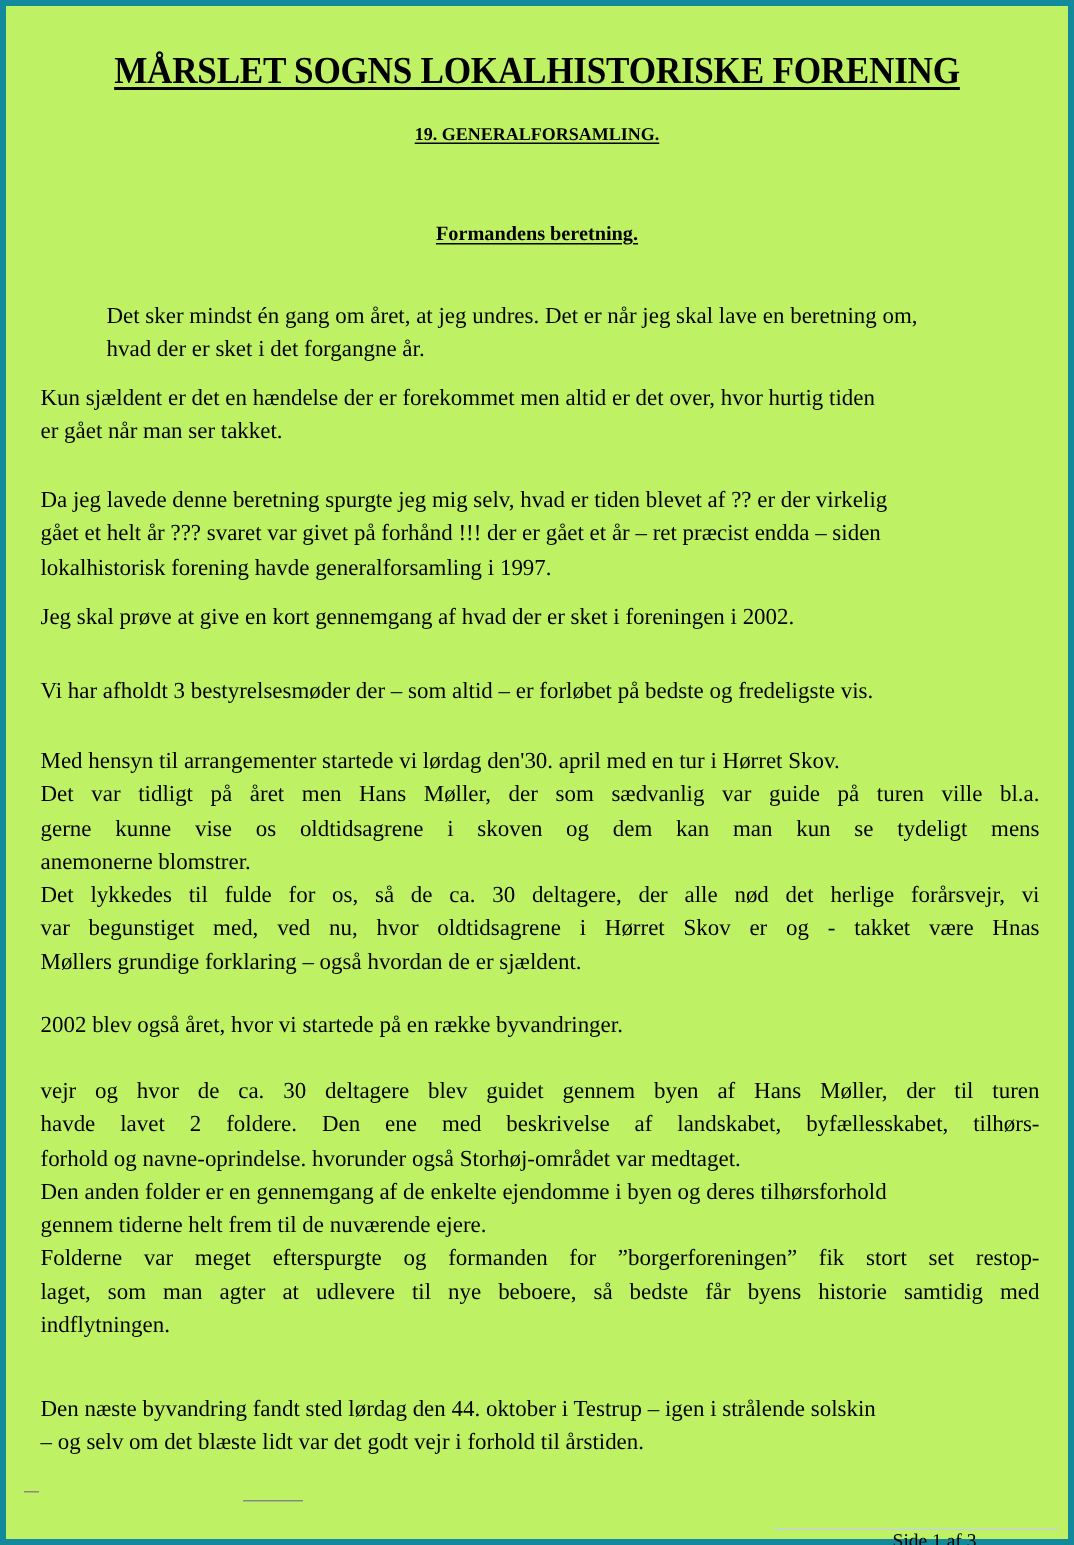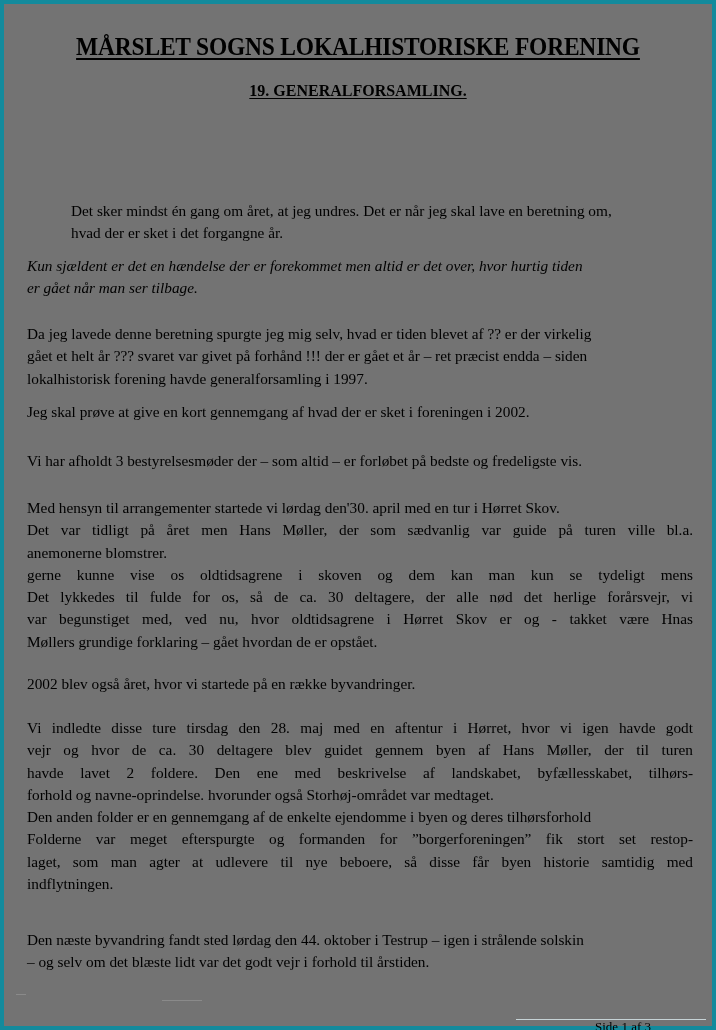--- a/index.html
+++ b/index.html
@@ -6,36 +6,36 @@
   body {
     width: 716px; height: 1030px;
     background: #138a9c;
     position: relative;
     overflow: hidden;
   }
   .page {
     position: absolute;
     left: 4px; top: 4px;
     width: 708px; height: 1022px;
-    background: #737373;
+    background: #bef264;
     color: #000;
     font-family: "Liberation Serif", "DejaVu Serif", serif;
   }
   .title {
     position: absolute; left: 0; right: 0; top: 28px;
     text-align: center;
     font-weight: bold;
     font-size: 25.5px;
     letter-spacing: -0.2px;
     transform: scaleX(0.92);
   }
   .title span { text-decoration: underline; text-decoration-thickness: 2px; text-underline-offset: 3px; }
   .sub {
     position: absolute; left: 0; right: 0;
-    text-align: center; font-weight: bold; font-size: 16px;
+    text-align: center; font-weight: bold; font-size: 12px;
   }
   .sub span { text-decoration: underline; text-underline-offset: 2px; }
   .sub1 { top: 78px; }
   .sub2 { top: 99px; }
   .sub3 { top: 144px; font-size: 13.5px; }
   .para {
     position: absolute; left: 23px; width: 666px;
     font-size: 15.3px; line-height: 22.3px;
     text-align: justify;
     text-align-last: left;
@@ -54,61 +54,64 @@
 </head>
 <body>
 
 <div class="page">
   <div class="title">
     <span>MÅRSLET SOGNS LOKALHISTORISKE FORENING</span>
   </div>
   <div class="sub sub1">
     <span>19. GENERALFORSAMLING.</span>
   </div>
+  <div class="sub sub3">
+    <span>Formandens beretning.</span>
+  </div>
 
   <div id="body-text">
       <div class="para" style="top: 196px; margin-left: 44px;">
         <span class="line">Det sker mindst én gang om året, at jeg undres. Det er når jeg skal lave en beretning om,</span>
         <span class="line">hvad der er sket i det forgangne år.</span>
       </div>
-      <div class="para" style="top: 251px; font-style: italic;">
+      <div class="para" style="top: 251px;">
         <span class="line">Kun sjældent er det en hændelse der er forekommet men altid er det over, hvor hurtig tiden</span>
-        <span class="line">er gået når man ser tilbage.</span>
+        <span class="line">er gået når man ser takket.</span>
       </div>
       <div class="para" style="top: 319px;">
         <span class="line">Da jeg lavede denne beretning spurgte jeg mig selv, hvad er tiden blevet af ?? er der virkelig</span>
         <span class="line">gået et helt år ??? svaret var givet på forhånd !!! der er gået et år – ret præcist endda – siden</span>
         <span class="line">lokalhistorisk forening havde generalforsamling i 1997.</span>
       </div>
       <div class="para" style="top: 397px;">
         <span class="line">Jeg skal prøve at give en kort gennemgang af hvad der er sket i foreningen i 2002.</span>
       </div>
       <div class="para" style="top: 446px;">
         <span class="line">Vi har afholdt 3 bestyrelsesmøder der – som altid – er forløbet på bedste og fredeligste vis.</span>
       </div>
       <div class="para" style="top: 493px;">
         <span class="line">Med hensyn til arrangementer startede vi lørdag den'30. april med en tur i Hørret Skov.</span>
         <span class="line j">Det var tidligt på året men Hans Møller, der som sædvanlig var guide på turen ville bl.a.</span>
+        <span class="line j">gerne kunne vise os oldtidsagrene i skoven og dem kan man kun se tydeligt mens</span>
         <span class="line">anemonerne blomstrer.</span>
-        <span class="line j">gerne kunne vise os oldtidsagrene i skoven og dem kan man kun se tydeligt mens</span>
         <span class="line j">Det lykkedes til fulde for os, så de ca. 30 deltagere, der alle nød det herlige forårsvejr, vi</span>
         <span class="line j">var begunstiget med, ved nu, hvor oldtidsagrene i Hørret Skov er og  - takket være Hnas</span>
-        <span class="line">Møllers grundige forklaring – gået hvordan de er opstået.</span>
+        <span class="line">Møllers grundige forklaring – også hvordan de er sjældent.</span>
       </div>
       <div class="para" style="top: 669px;">
         <span class="line">2002 blev også året, hvor vi startede på en række byvandringer.</span>
       </div>
       <div class="para" style="top: 713px;">
-        <span class="line j">Vi indledte disse ture tirsdag den 28. maj med en aftentur i Hørret, hvor vi igen havde godt</span>
         <span class="line j">vejr og hvor de ca. 30 deltagere blev guidet gennem byen af Hans Møller, der til turen</span>
         <span class="line j">havde lavet 2 foldere. Den ene med beskrivelse af landskabet, byfællesskabet, tilhørs-</span>
         <span class="line">forhold og navne-oprindelse. hvorunder også Storhøj-området var medtaget.</span>
         <span class="line">Den anden folder er en gennemgang af de enkelte ejendomme i byen og deres tilhørsforhold</span>
+        <span class="line">gennem tiderne helt frem til de nuværende ejere.</span>
         <span class="line j">Folderne var meget efterspurgte og formanden for ”borgerforeningen” fik stort set restop-</span>
-        <span class="line j">laget, som man agter at udlevere til nye beboere, så disse får byen historie samtidig med</span>
+        <span class="line j">laget, som man agter at udlevere til nye beboere, så bedste får byens historie samtidig med</span>
         <span class="line">indflytningen.</span>
       </div>
       <div class="para" style="top: 925px;">
         <span class="line">Den næste byvandring fandt sted lørdag den 44. oktober i Testrup – igen i strålende solskin</span>
         <span class="line">– og selv om det blæste lidt var det godt vejr i forhold til årstiden.</span>
       </div>
     </div>
 
   <div class="scan-mark" style="left:12px; top:990px; width:10px;"></div>
   <div class="scan-mark" style="left:158px; top:996px; width:40px;"></div>

